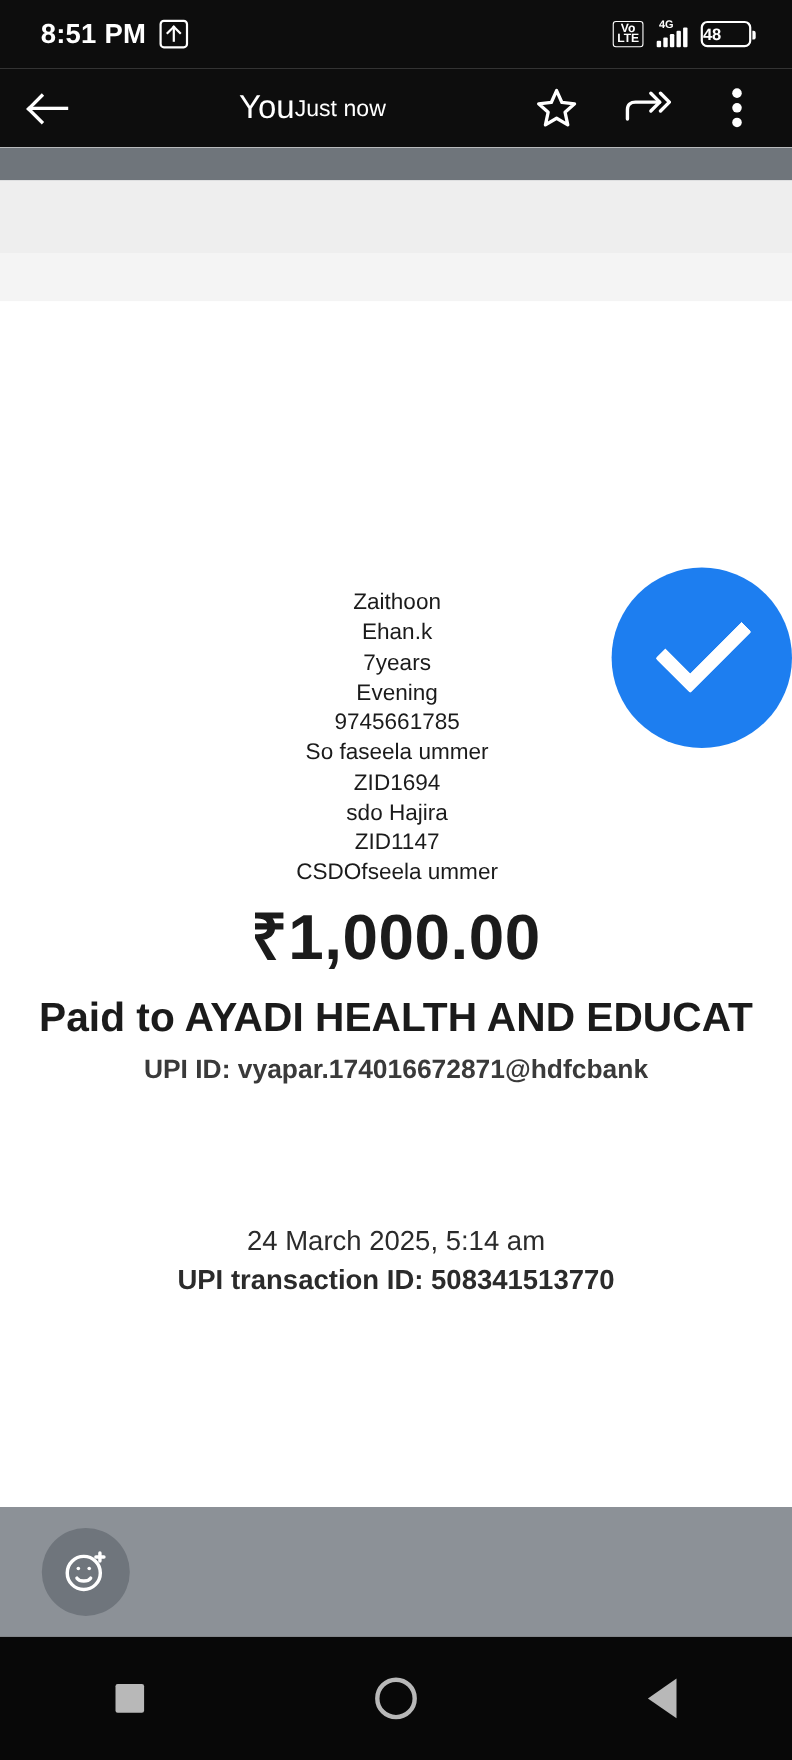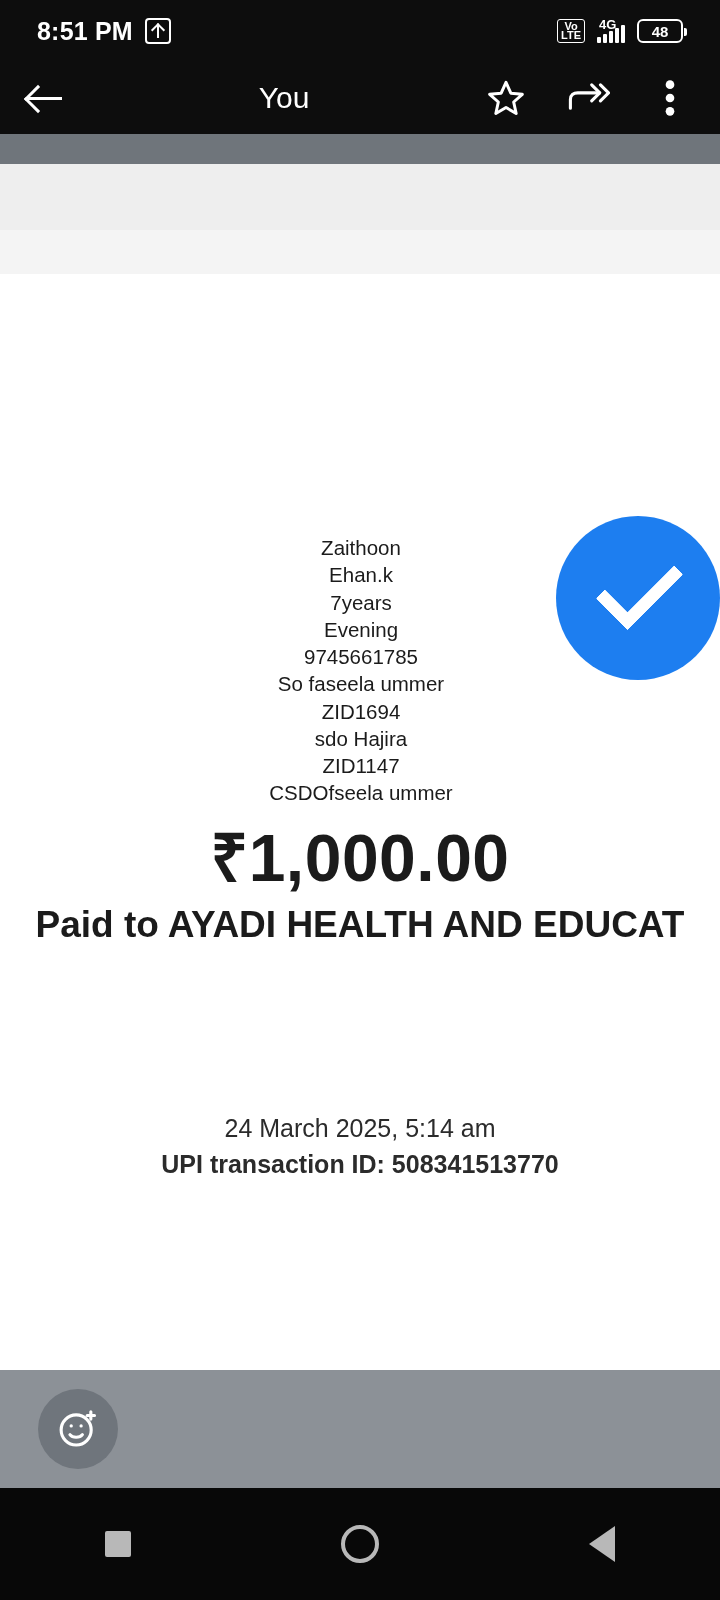--- a/index.html
+++ b/index.html
@@ -91,21 +91,21 @@
     position: relative;
     display: flex;
     align-items: flex-end;
     gap: 2px;
     height: 24px;
   }
   .net-label {
     position: absolute;
     top: -2px;
     left: 2px;
-    font-size: 13px;
+    font-size: 10px;
     font-weight: bold;
   }
   .bars {
     display: flex;
     align-items: flex-end;
     gap: 2px;
     height: 18px;
     margin-top: 8px;
   }
   .bars i {
@@ -120,21 +120,20 @@
   .bars i:nth-child(4) { height: 15px; }
   .bars i:nth-child(5) { height: 18px; }
   .battery {
     width: 46px;
     height: 24px;
     border: 2px solid #ffffff;
     border-radius: 6px;
     position: relative;
     display: flex;
     align-items: center;
-    justify-content: center;
     font-size: 15px;
     font-weight: bold;
     box-sizing: border-box;
   }
   .battery::after {
     content: "";
     position: absolute;
     right: -6px;
     top: 7px;
     width: 3px;
@@ -284,21 +283,21 @@
     transform: rotate(-45deg);
     border-radius: 2px;
   }
 
   .amount {
     position: absolute;
     top: 536px;
     left: 0;
     width: 100%;
     text-align: center;
-    font-size: 66px;
+    font-size: 58px;
     font-weight: bold;
     color: #1b1b1b;
     letter-spacing: 0.5px;
   }
   .paid-to {
     position: absolute;
     top: 630px;
     left: 0;
     width: 100%;
     text-align: center;
@@ -424,20 +423,21 @@
       <span class="battery">
         <span>48</span>
       </span>
     </div>
   </div>
 
   <div class="app-bar">
     <div class="back-arrow"></div>
     <div class="title-block">
       <span class="title-main">You</span>
+      <span class="title-sub">Just now</span>
     </div>
     <div class="bar-actions">
       <div class="icon-btn">
         <svg width="40" height="40" viewBox="0 0 24 24" fill="none" stroke="#ffffff" stroke-width="1.8" stroke-linejoin="round">
           <polygon points="12,2.6 14.9,9.1 21.8,9.8 16.6,14.4 18.1,21.3 12,17.7 5.9,21.3 7.4,14.4 2.2,9.8 9.1,9.1"></polygon>
         </svg>
       </div>
       <div class="icon-btn">
         <svg width="46" height="40" viewBox="0 0 30 24" fill="none" stroke="#ffffff" stroke-width="2.1" stroke-linecap="round" stroke-linejoin="round">
           <path d="M3 19 V13 C3 10 5 8.5 8 8.5 H23"></path>
@@ -473,20 +473,21 @@
           <div>ZID1694</div>
           <div>sdo Hajira</div>
           <div>ZID1147</div>
           <div>CSDOfseela ummer</div>
         </div>
         <div class="check-circle"></div>
       </div>
 
       <div class="amount">₹1,000.00</div>
       <div class="paid-to">Paid to AYADI HEALTH AND EDUCAT</div>
+      <div class="upi-id">UPI ID: vyapar.174016672871@hdfcbank</div>
       <div class="txn-date">24 March 2025, 5:14 am</div>
       <div class="txn-id">UPI transaction ID: 508341513770</div>
 
     </div>
   </div>
 
   <div class="action-bar">
     <div class="emoji-btn">
       <svg width="44" height="44" viewBox="0 0 24 24" fill="none" stroke="#ffffff" stroke-width="1.7" stroke-linecap="round">
         <circle cx="11" cy="12.5" r="8.2"></circle>

